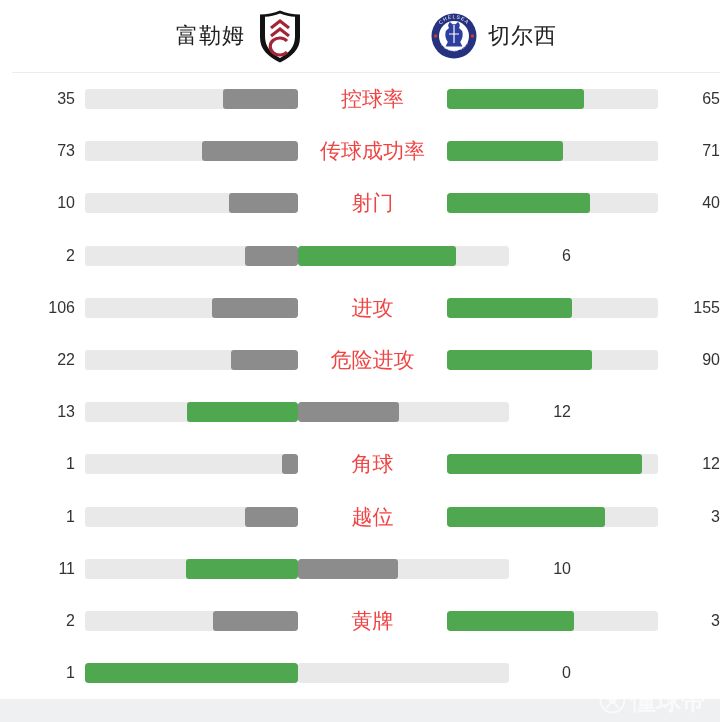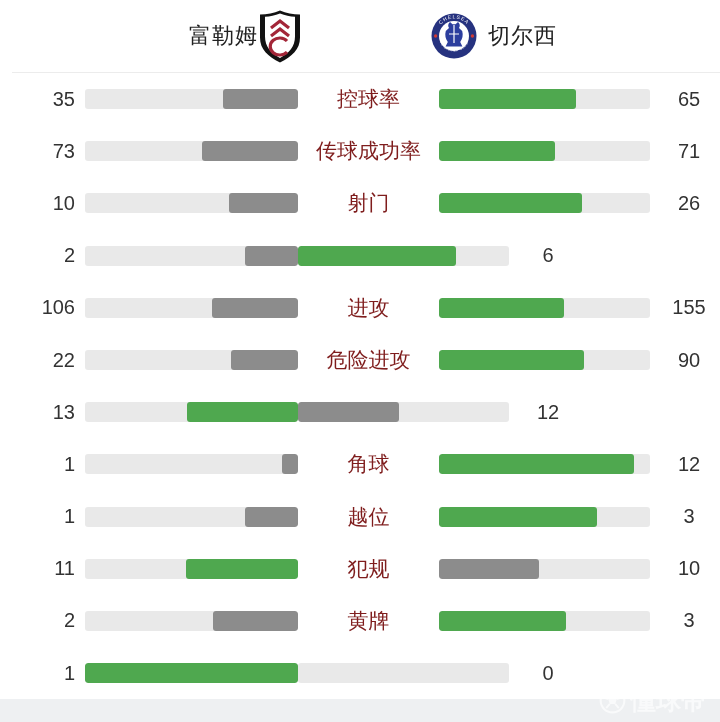--- a/index.html
+++ b/index.html
@@ -4,38 +4,38 @@
 <style>
   html,body{margin:0;padding:0;background:#fff;}
   .app{
     position:relative;width:720px;height:722px;margin:0 auto;
     font-family:"Liberation Sans","DejaVu Sans",sans-serif;
     background:#fff;overflow:hidden;
   }
   
   .header{height:72px;display:flex;align-items:center;}
   .team{display:flex;align-items:center;width:360px;box-sizing:border-box;}
-  .team.home{justify-content:flex-end;padding-right:58px;}
+  .team.home{justify-content:flex-end;padding-right:58px;gap:13px;}
   .team.away{justify-content:flex-start;padding-left:70px;gap:10px;}
   .team-name{font-size:22px;color:#222;letter-spacing:1px;}
   .crest{display:block;}
   .divider{border:none;border-top:1px solid #ececec;margin:0 0 0 12px;}
   
   .stats{padding:0;}
   .row{display:flex;align-items:center;height:52.2px;}
-  .val{font-size:20px;color:#333;}
+  .val{font-size:16px;color:#333;}
   .val-left{width:75px;text-align:right;}
-  .val-right{width:62px;margin-left:8px;text-align:center;}
+  .val-right{width:62px;text-align:right;}
   .track{height:20px;background:var(--track,#e9e9e9);border-radius:3px;position:relative;overflow:hidden;}
   .bar-left{width:213px;margin-left:10px;}
   .bar-right{width:211px;}
   .fill{position:absolute;top:0;height:100%;border-radius:3px;}
   .fill-left{right:0;}
   .fill-right{left:0;}
-  .stat-label{flex:1;text-align:center;font-size:21px;color:#7f1d1d;font-family:Liberation Serif, serif;}
+  .stat-label{flex:1;text-align:center;font-size:21px;color:#ef4444;font-family:Liberation Serif, serif;}
   
   .footer-strip{position:absolute;left:0;right:0;bottom:0;height:23px;background:var(--footer,#eef0f2);}
   .watermark{
     position:absolute;right:14px;bottom:5px;display:flex;align-items:center;gap:5px;
     color:rgba(255,255,255,0.65);font-size:25px;font-weight:bold;pointer-events:none;
   }
 </style>
 </head>
 <body>
 
@@ -106,21 +106,21 @@
 
   <div class="row">
     <span class="val val-left">10</span>
     <div class="track bar-left">
       <div class="fill fill-left" style="width: 32.2581%; background: rgb(140, 140, 140);"></div>
     </div>
     <span class="stat-label">射门</span>
     <div class="track bar-right">
       <div class="fill fill-right" style="width: 67.7419%; background: rgb(79, 168, 79);"></div>
     </div>
-    <span class="val val-right">26</span>
+    <span class="val val-right">40</span>
   </div>
 
   <div class="row">
     <span class="val val-left">2</span>
     <div class="track bar-left">
       <div class="fill fill-left" style="width: 25%; background: rgb(140, 140, 140);"></div>
     </div>
     <div class="track bar-right">
       <div class="fill fill-right" style="width: 75%; background: rgb(79, 168, 79);"></div>
     </div>
@@ -184,21 +184,20 @@
       <div class="fill fill-right" style="width: 75%; background: rgb(79, 168, 79);"></div>
     </div>
     <span class="val val-right">3</span>
   </div>
 
   <div class="row">
     <span class="val val-left">11</span>
     <div class="track bar-left">
       <div class="fill fill-left" style="width: 52.381%; background: rgb(79, 168, 79);"></div>
     </div>
-    <span class="stat-label">犯规</span>
     <div class="track bar-right">
       <div class="fill fill-right" style="width: 47.619%; background: rgb(140, 140, 140);"></div>
     </div>
     <span class="val val-right">10</span>
   </div>
 
   <div class="row">
     <span class="val val-left">2</span>
     <div class="track bar-left">
       <div class="fill fill-left" style="width: 40%; background: rgb(140, 140, 140);"></div>

